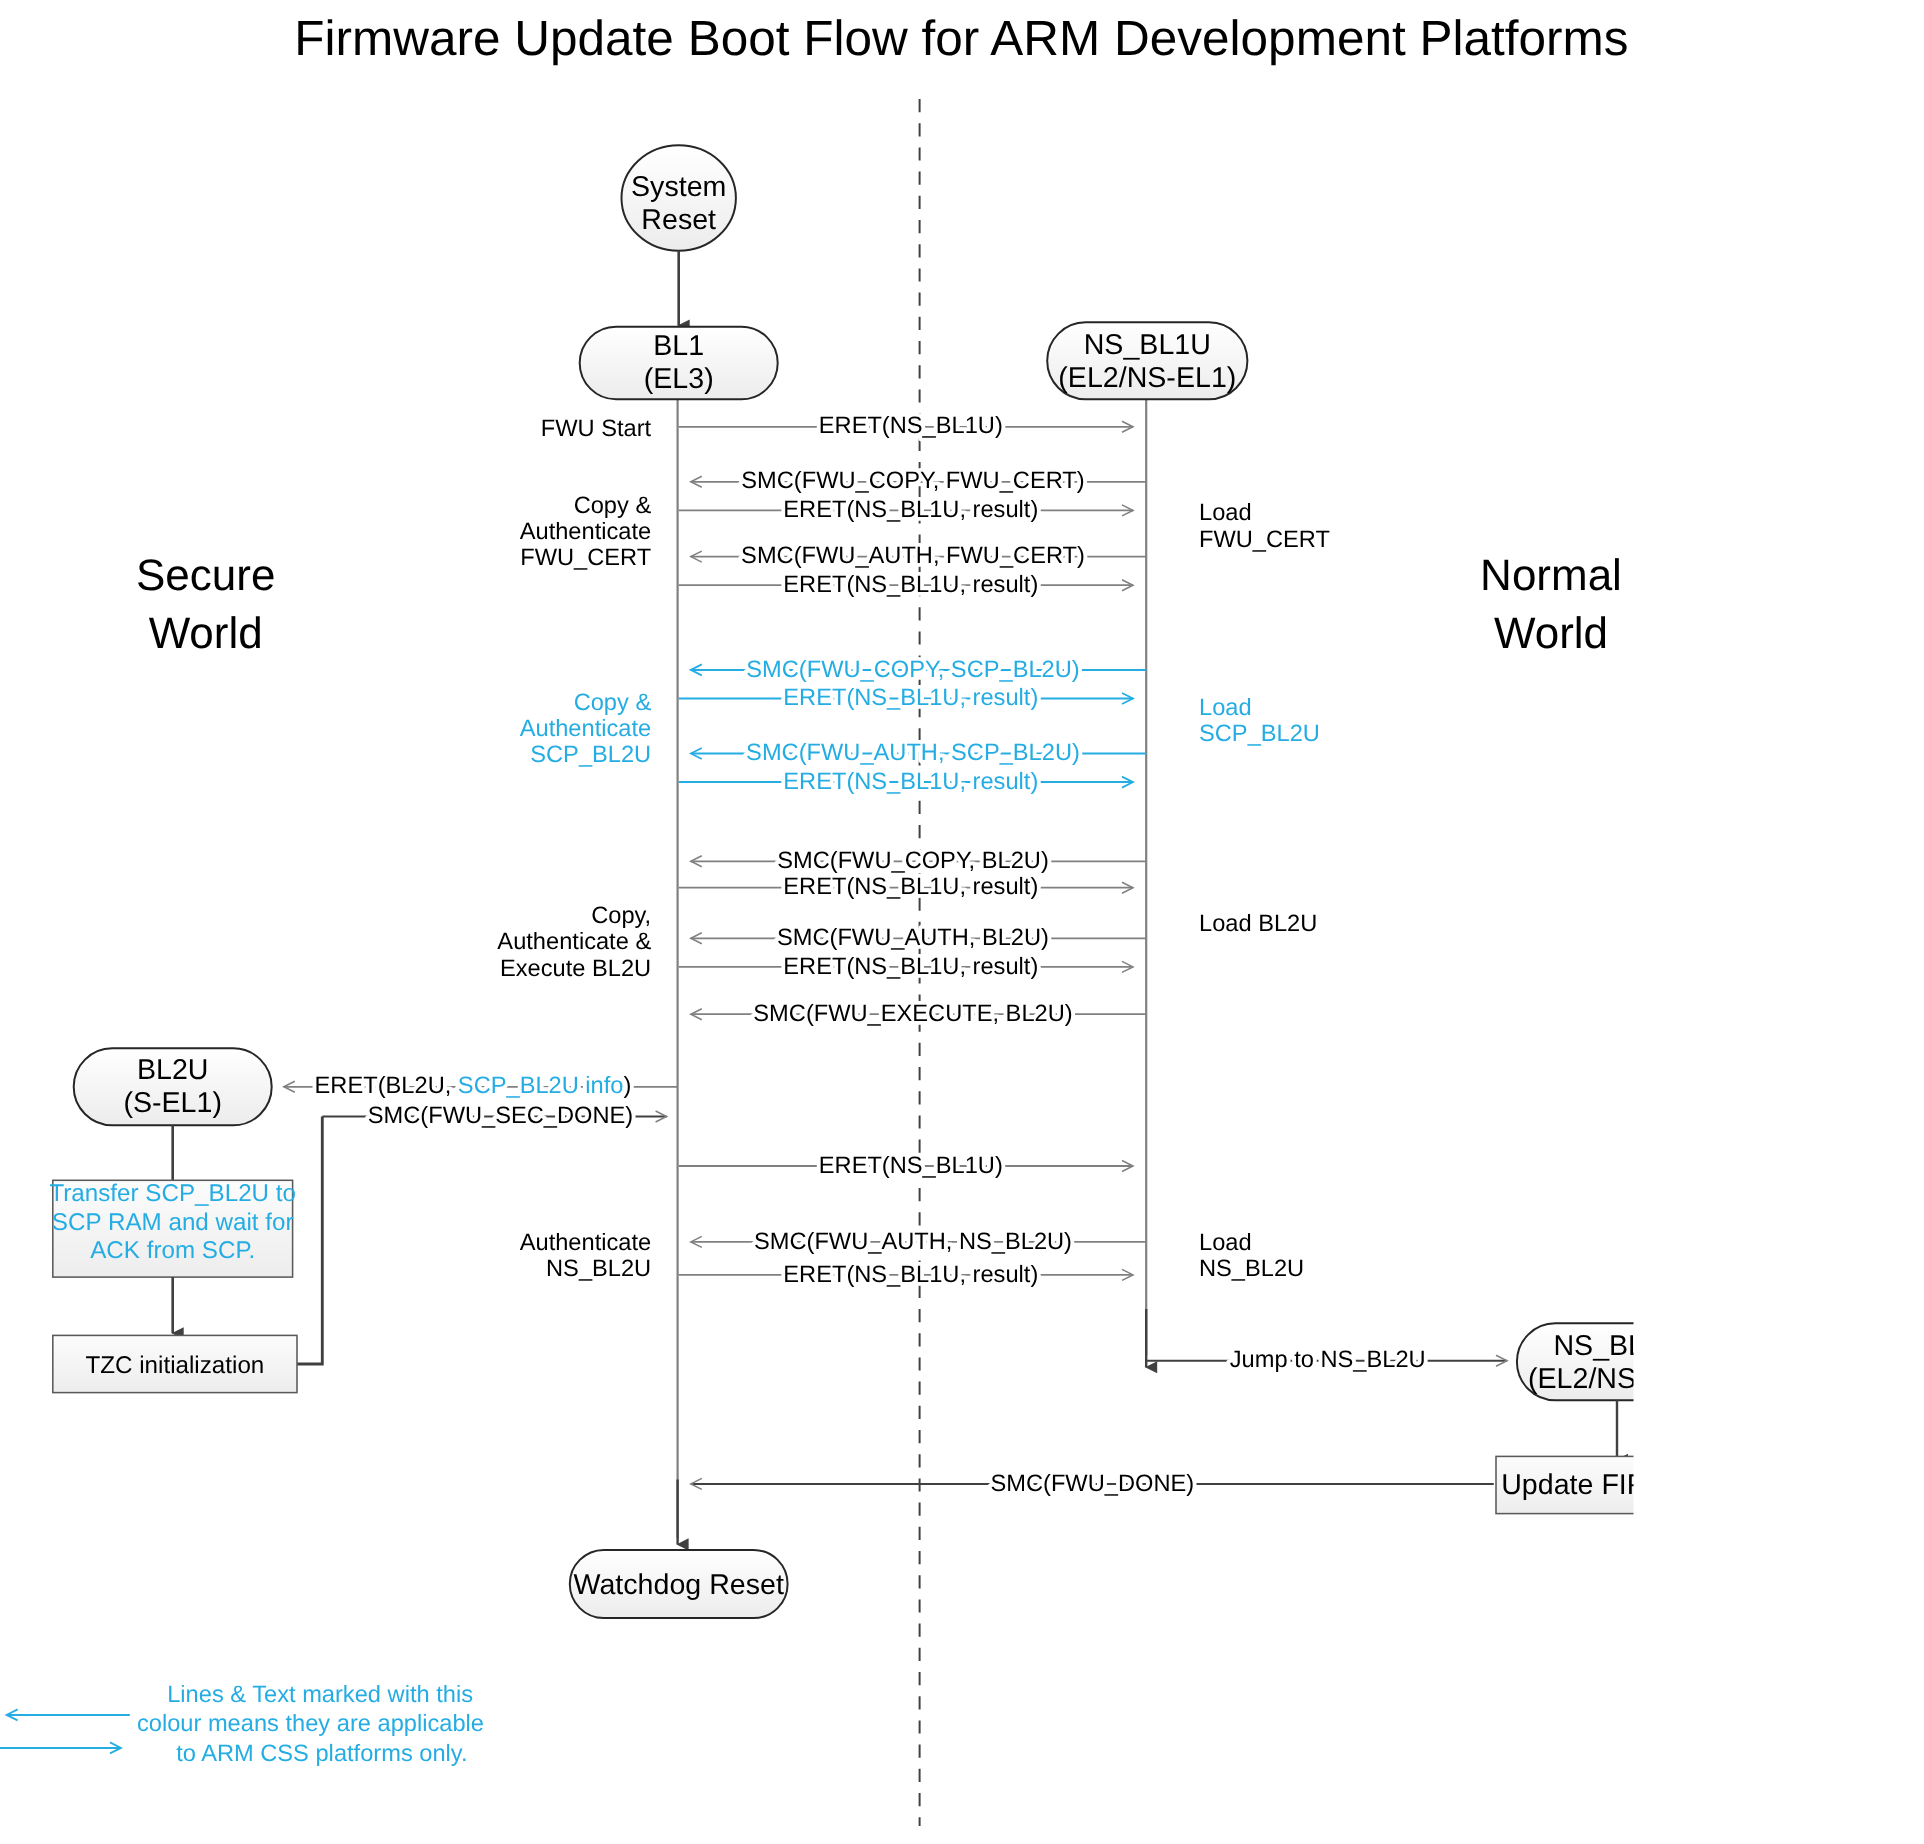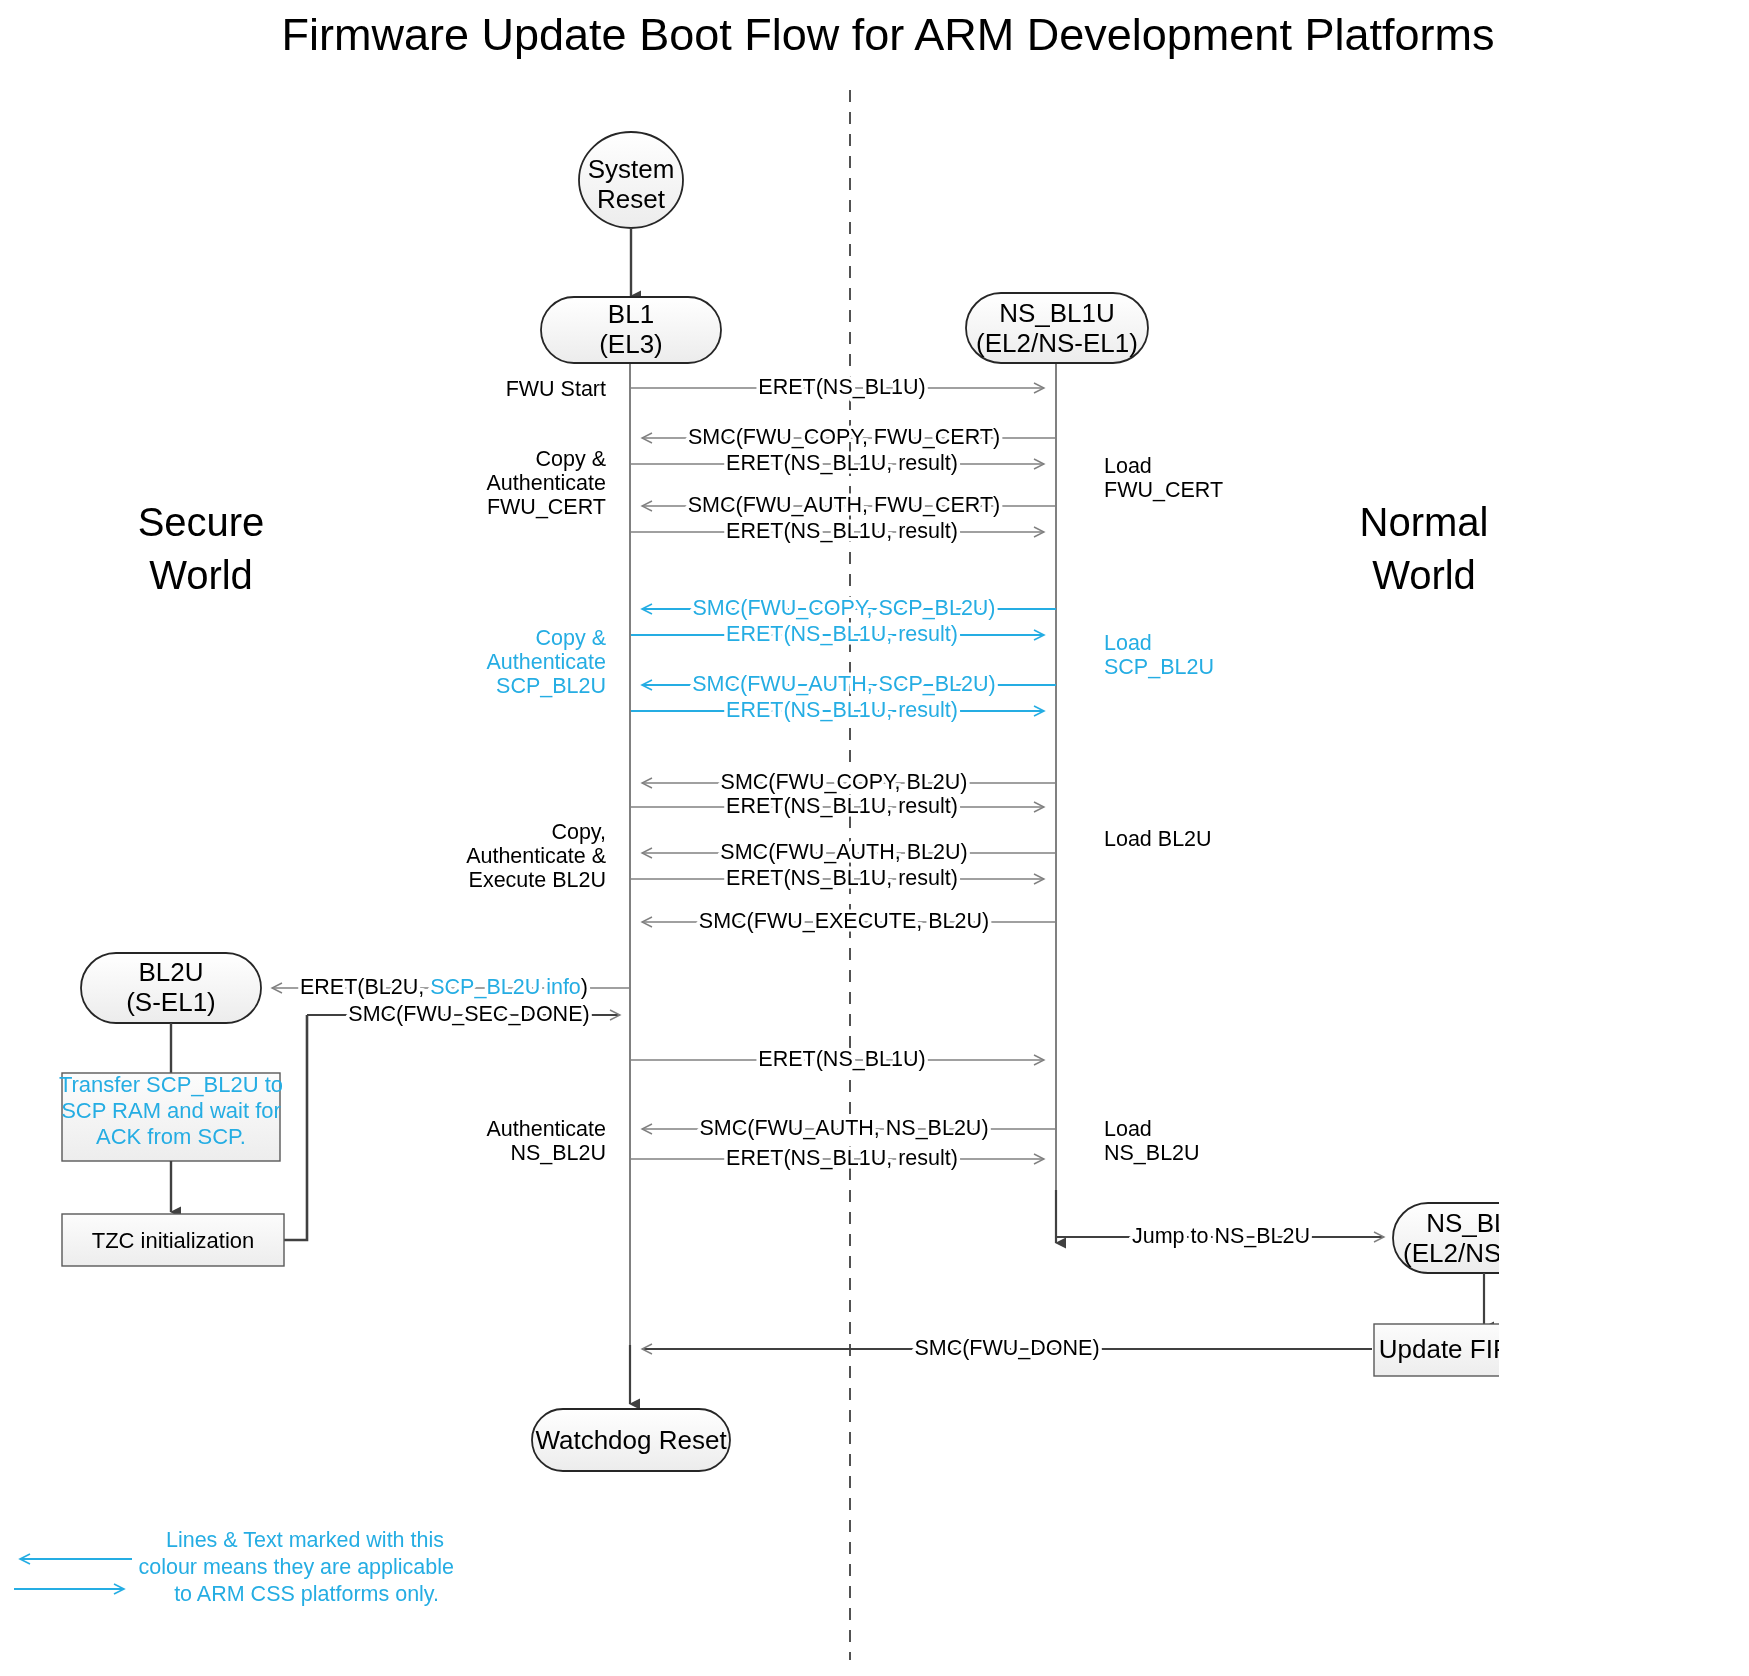--- a/index.html
+++ b/index.html
@@ -1,17 +1,17 @@
 <!DOCTYPE html>
 <html><head>
 <meta charset="utf-8">
 <style>
   html,body{margin:0;padding:0;background:#ffffff;}
   body{width:1749px;height:1676px;font-family:"Liberation Sans",sans-serif;}
-  #stage{position:relative;width:1485px;height:1676px;overflow:hidden;padding-left:14px;}
+  #stage{position:relative;width:1485px;height:1676px;overflow:hidden;}
   svg{display:block;}
   text{font-family:"Liberation Sans",sans-serif;fill:#000000;}
   .msg{font-size:21.5px;}
   .side{font-size:21.5px;}
   .node{font-size:26px;}
   .title{font-size:45px;}
   .world{font-size:40px;}
   .legend{font-size:21.5px;}
   .cyan{fill:#25ADE3;}
   .boxtxt{font-size:22px;}

